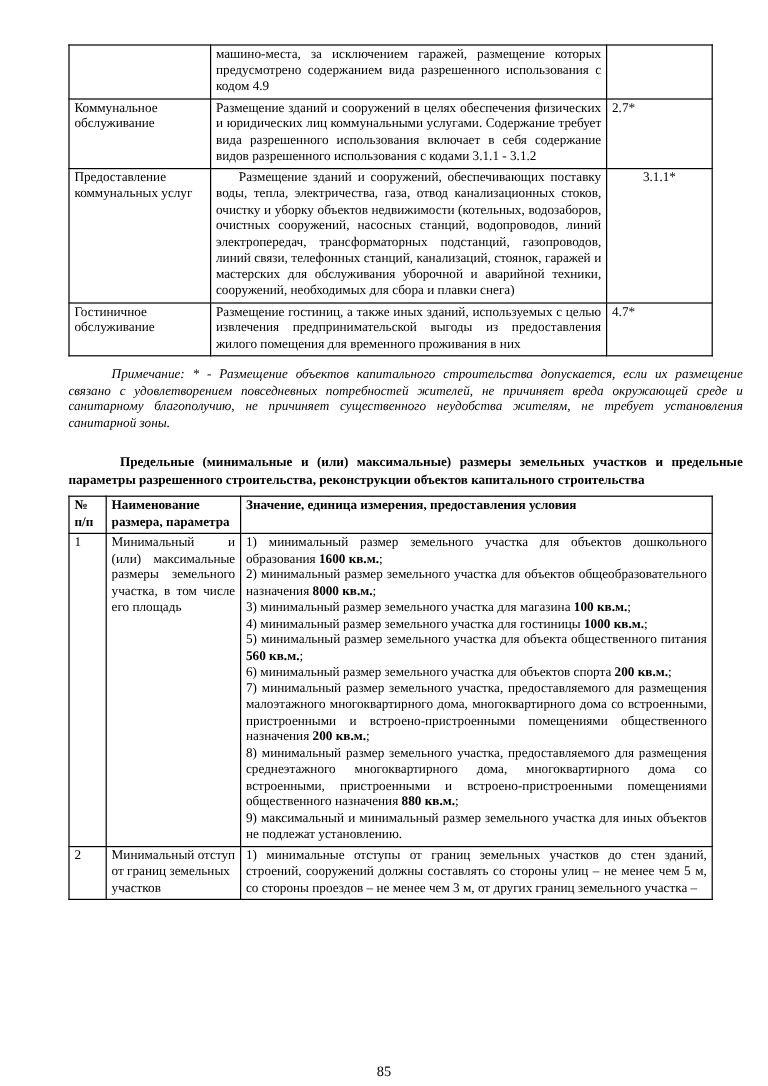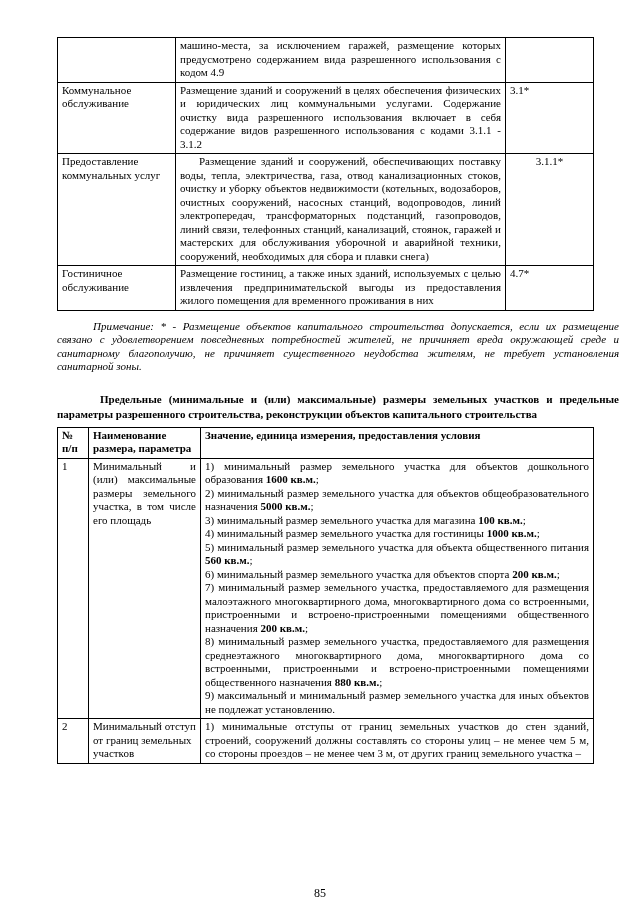--- a/index.html
+++ b/index.html
@@ -67,22 +67,22 @@
         <col style="width:88px">
       </colgroup>
     <tbody>
         <tr>
       <td></td>
       <td class="desc">машино-места, за исключением гаражей, размещение которых предусмотрено содержанием вида разрешенного использования с кодом 4.9</td>
       <td></td>
     </tr>
     <tr>
       <td>Коммунальное обслуживание</td>
-      <td class="desc">Размещение зданий и сооружений в целях обеспечения физических и юридических лиц коммунальными услугами. Содержание очистку вида разрешенного использования включает в себя содержание видов разрешенного использования с кодами 3.1.1 - 3.1.2</td>
-      <td>3.1*</td>
+      <td class="desc">Размещение зданий и сооружений в целях обеспечения физических и юридических лиц коммунальными услугами. Содержание требует вида разрешенного использования включает в себя содержание видов разрешенного использования с кодами 3.1.1 - 3.1.2</td>
+      <td>2.7*</td>
     </tr>
     <tr>
       <td>Предоставление коммунальных услуг</td>
       <td class="desc ind">Размещение зданий и сооружений, обеспечивающих поставку воды, тепла, электричества, газа, отвод канализационных стоков, очистку и уборку объектов недвижимости (котельных, водозаборов, очистных сооружений, насосных станций, водопроводов, линий электропередач, трансформаторных подстанций, газопроводов, линий связи, телефонных станций, канализаций, стоянок, гаражей и мастерских для обслуживания уборочной и аварийной техники, сооружений, необходимых для сбора и плавки снега)</td>
       <td class="code-r">3.1.1*</td>
     </tr>
     <tr>
       <td>Гостиничное обслуживание</td>
       <td class="desc">Размещение гостиниц, а также иных зданий, используемых с целью извлечения предпринимательской выгоды из предоставления жилого помещения для временного проживания в них</td>
       <td>4.7*</td>
@@ -104,21 +104,21 @@
         <tr>
       <th>№ п/п</th>
       <th>Наименование размера, параметра</th>
       <th>Значение, единица измерения, предоставления условия</th>
     </tr>
     <tr>
       <td>1</td>
       <td class="desc">Минимальный и (или) максимальные размеры земельного участка, в том числе его площадь</td>
       <td>
         <div class="item"><span>1) минимальный размер земельного участка для объектов дошкольного образования </span><b>1600 кв.м.</b><span>;</span></div>
-        <div class="item"><span>2) минимальный размер земельного участка для объектов общеобразовательного назначения </span><b>5000 кв.м.</b><span>;</span></div>
+        <div class="item"><span>2) минимальный размер земельного участка для объектов общеобразовательного назначения </span><b>8000 кв.м.</b><span>;</span></div>
         <div class="item"><span>3) минимальный размер земельного участка для магазина </span><b>100 кв.м.</b><span>;</span></div>
         <div class="item"><span>4) минимальный размер земельного участка для гостиницы </span><b>1000 кв.м.</b><span>;</span></div>
         <div class="item"><span>5) минимальный размер земельного участка для объекта общественного питания </span><b>560 кв.м.</b><span>;</span></div>
         <div class="item"><span>6) минимальный размер земельного участка для объектов спорта </span><b>200 кв.м.</b><span>;</span></div>
         <div class="item"><span>7) минимальный размер земельного участка, предоставляемого для размещения малоэтажного многоквартирного дома, многоквартирного дома со встроенными, пристроенными и встроено-пристроенными помещениями общественного назначения </span><b>200 кв.м.</b><span>;</span></div>
         <div class="item"><span>8) минимальный размер земельного участка, предоставляемого для размещения среднеэтажного многоквартирного дома, многоквартирного дома со встроенными, пристроенными и встроено-пристроенными помещениями общественного назначения </span><b>880 кв.м.</b><span>;</span></div>
         <div class="item"><span>9) максимальный и минимальный размер земельного участка для иных объектов не подлежат установлению.</span><b></b><span></span></div>
       </td>
     </tr>
     <tr>

